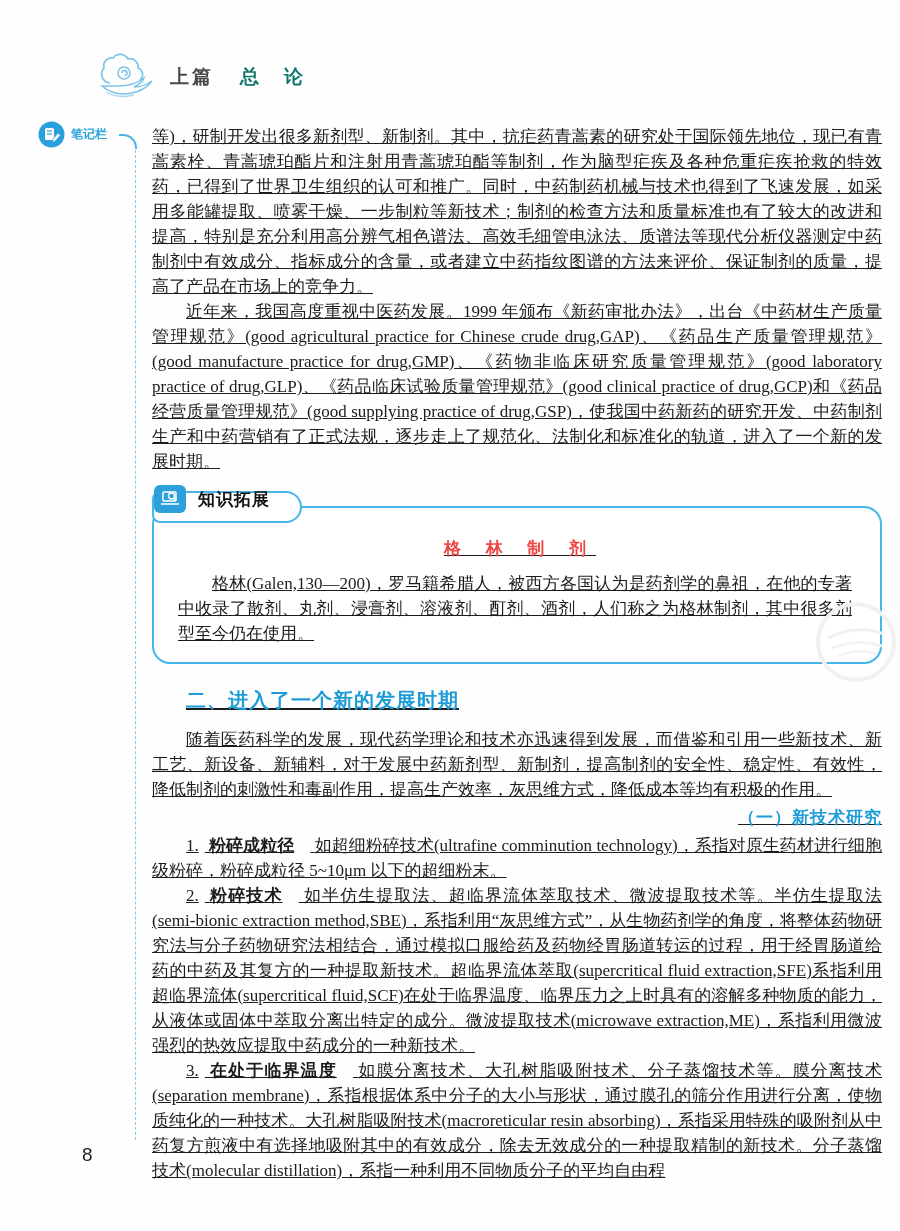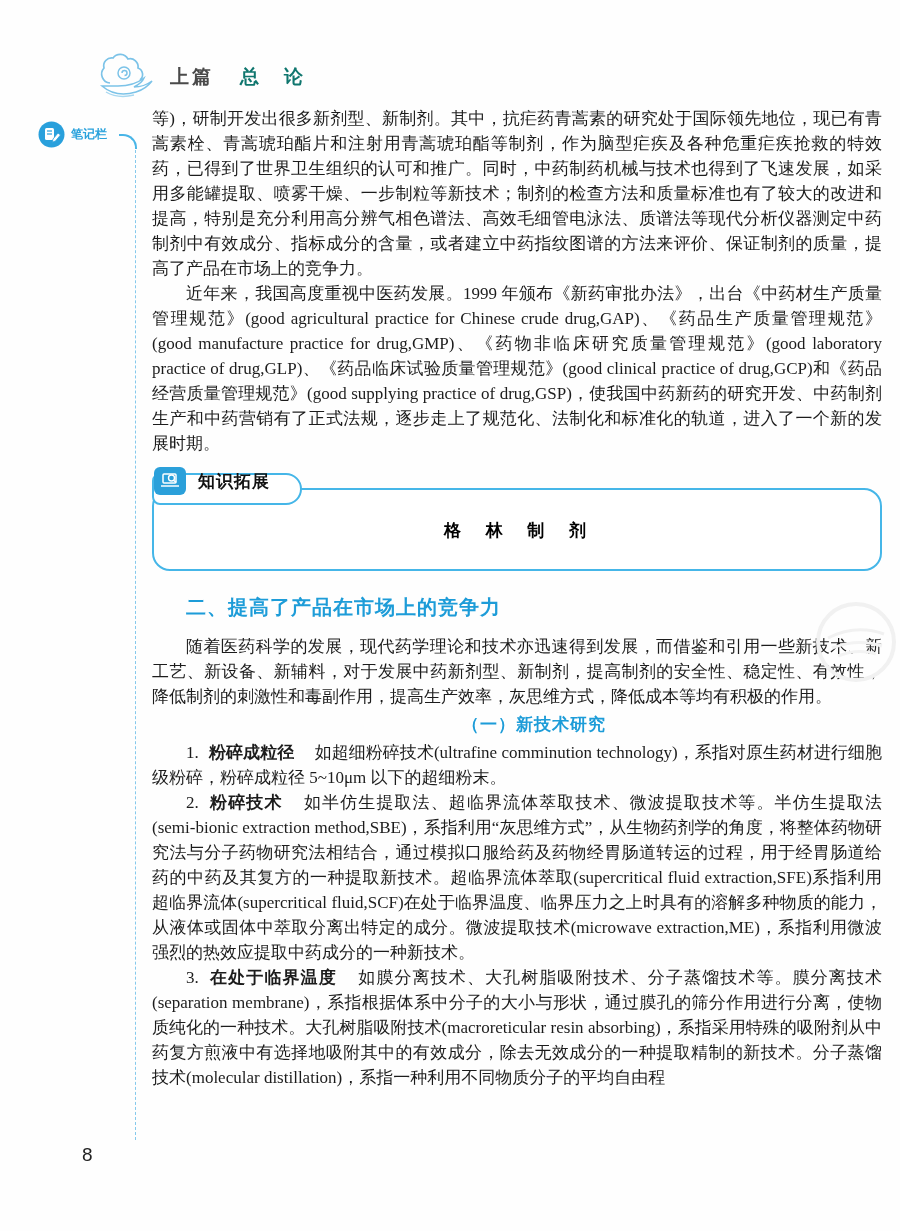--- a/index.html
+++ b/index.html
@@ -53,24 +53,25 @@
     border-top-right-radius: 14px;
   }
   .notes-line {
     position: absolute; top: 150px; left: 135px;
     height: 990px; width: 0;
     border-left: 1px dashed #85c9ec;
   }
 
   
   .main {
-    position: absolute; top: 106px; left: 152px;
+    position: absolute; top: 124px; left: 152px;
     width: 730px;
     font-size: 17px; line-height: 25px;
     text-align: justify;
+    text-decoration: underline;
   }
   .body-par { margin: 0; }
   .indent { text-indent: 2em; }
 
   
   .kbox {
     position: relative;
     margin: 32px 0 22px 0;
     border: 2px solid #45b6e8;
     border-radius: 18px;
@@ -94,40 +95,40 @@
   }
   .kbox-tab-label {
     font-family: "Liberation Sans", sans-serif;
     font-weight: 700; font-size: 17px; color: #111;
     margin-left: 12px; letter-spacing: 1px;
   }
   .kbox-title {
     text-align: center;
     font-family: "Liberation Sans", sans-serif;
     font-weight: 700; font-size: 17px;
-    color: #000000;
+    color: #ef4444;
     letter-spacing: 10px;
     margin: 2px 0 10px 0;
     text-indent: 10px;
   }
   .kbox-body { text-indent: 2em; margin: 0; padding: 0 8px; }
 
   
   .sec-heading {
     font-family: "Liberation Sans", sans-serif;
     font-weight: 700; font-size: 20px; color: #1d9cd8;
     margin: 24px 0 14px 0;
     text-indent: 34px; letter-spacing: 1px;
     text-align: left;
   }
   .sub-heading {
     font-family: "Liberation Sans", sans-serif;
     font-weight: 700; font-size: 17px; color: #1d9cd8;
     margin: 3px 0; text-indent: 2em; letter-spacing: 1px;
-    text-align: center;
+    text-align: right;
   }
   .item-num { margin-right: 6px; }
   .item-term {
     font-family: "Liberation Sans", sans-serif;
     font-weight: 700;
     margin-right: 0.95em;
   }
 
   
   .watermark { position: absolute; top: 598px; right: 2px; width: 100px; height: 88px; }
@@ -177,23 +178,24 @@
           <svg width="22" height="20" viewBox="0 0 22 20" fill="none">
             <rect x="4" y="3" width="13" height="9" rx="1" stroke="#ffffff" stroke-width="1.5"></rect>
             <path d="M2 15 h18" stroke="#ffffff" stroke-width="1.5"></path>
             <circle cx="12.5" cy="7" r="3" stroke="#ffffff" stroke-width="1.4"></circle>
             <line x1="14.6" y1="9.2" x2="17" y2="11.5" stroke="#ffffff" stroke-width="1.4"></line>
           </svg>
         </span>
         <span class="kbox-tab-label">知识拓展</span>
       </div>
       <div class="kbox-title">格 林 制 剂</div>
+      <p class="kbox-body body-par">格林(Galen,130—200)，罗马籍希腊人，被西方各国认为是药剂学的鼻祖，在他的专著中收录了散剂、丸剂、浸膏剂、溶液剂、酊剂、酒剂，人们称之为格林制剂，其中很多剂型至今仍在使用。</p>
     </div>
 
-    <h2 class="sec-heading">二、提高了产品在市场上的竞争力</h2>
+    <h2 class="sec-heading">二、进入了一个新的发展时期</h2>
     <p class="body-par indent">随着医药科学的发展，现代药学理论和技术亦迅速得到发展，而借鉴和引用一些新技术、新工艺、新设备、新辅料，对于发展中药新剂型、新制剂，提高制剂的安全性、稳定性、有效性，降低制剂的刺激性和毒副作用，提高生产效率，灰思维方式，降低成本等均有积极的作用。</p>
     <h3 class="sub-heading">（一）新技术研究</h3>
 
     <p class="body-par indent">
       <span class="item-num">1.</span>
       <span class="item-term">粉碎成粒径</span>
       <span>如超细粉碎技术(ultrafine comminution technology)，系指对原生药材进行细胞级粉碎，粉碎成粒径 5~10μm 以下的超细粉末。</span>
     </p>
 
     <p class="body-par indent">

